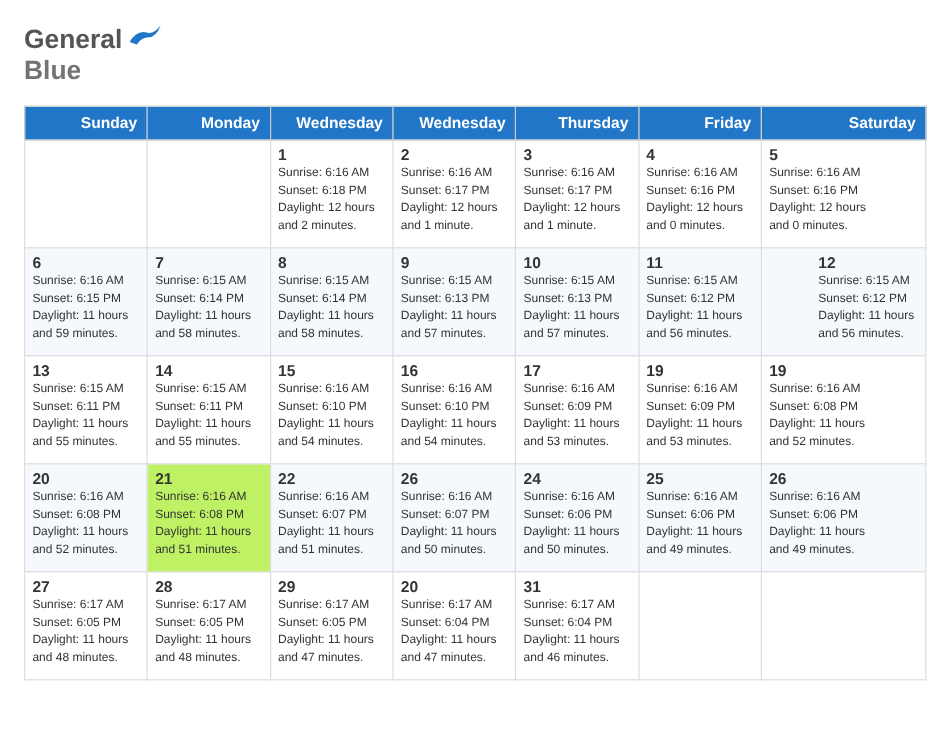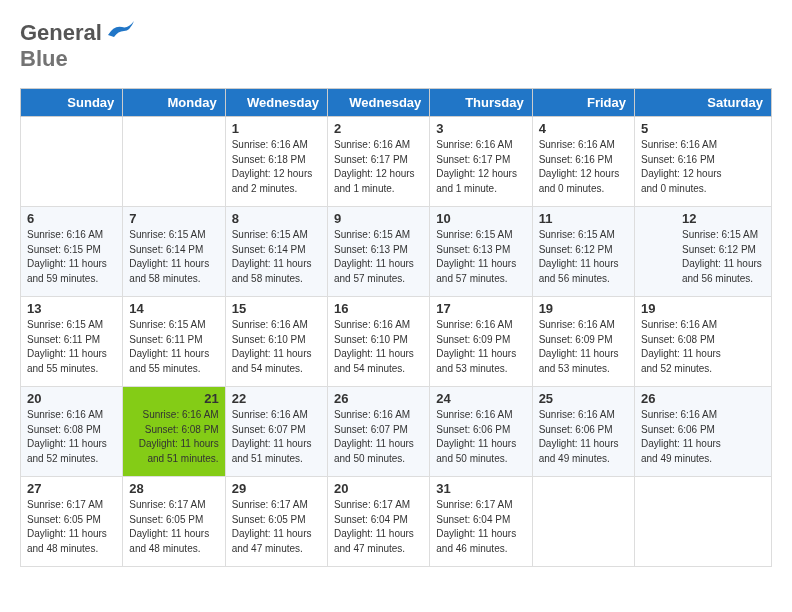--- a/index.html
+++ b/index.html
@@ -250,21 +250,21 @@
         </td>
       </tr>
       <tr>
         <td style="background-color: rgb(245, 248, 252);">
           <div class="day-num">20</div>
           <div class="day-info" style="white-space: pre-line;">Sunrise: 6:16 AM
 Sunset: 6:08 PM
 Daylight: 11 hours
 and 52 minutes.</div>
         </td>
-        <td style="background-color: #84cc16; text-align: right;">
+        <td style="background-color: #bef264;">
           <div class="day-num">21</div>
           <div class="day-info" style="white-space: pre-line;">Sunrise: 6:16 AM
 Sunset: 6:08 PM
 Daylight: 11 hours
 and 51 minutes.</div>
         </td>
         <td style="background-color: rgb(245, 248, 252);">
           <div class="day-num">22</div>
           <div class="day-info" style="white-space: pre-line;">Sunrise: 6:16 AM
 Sunset: 6:07 PM

